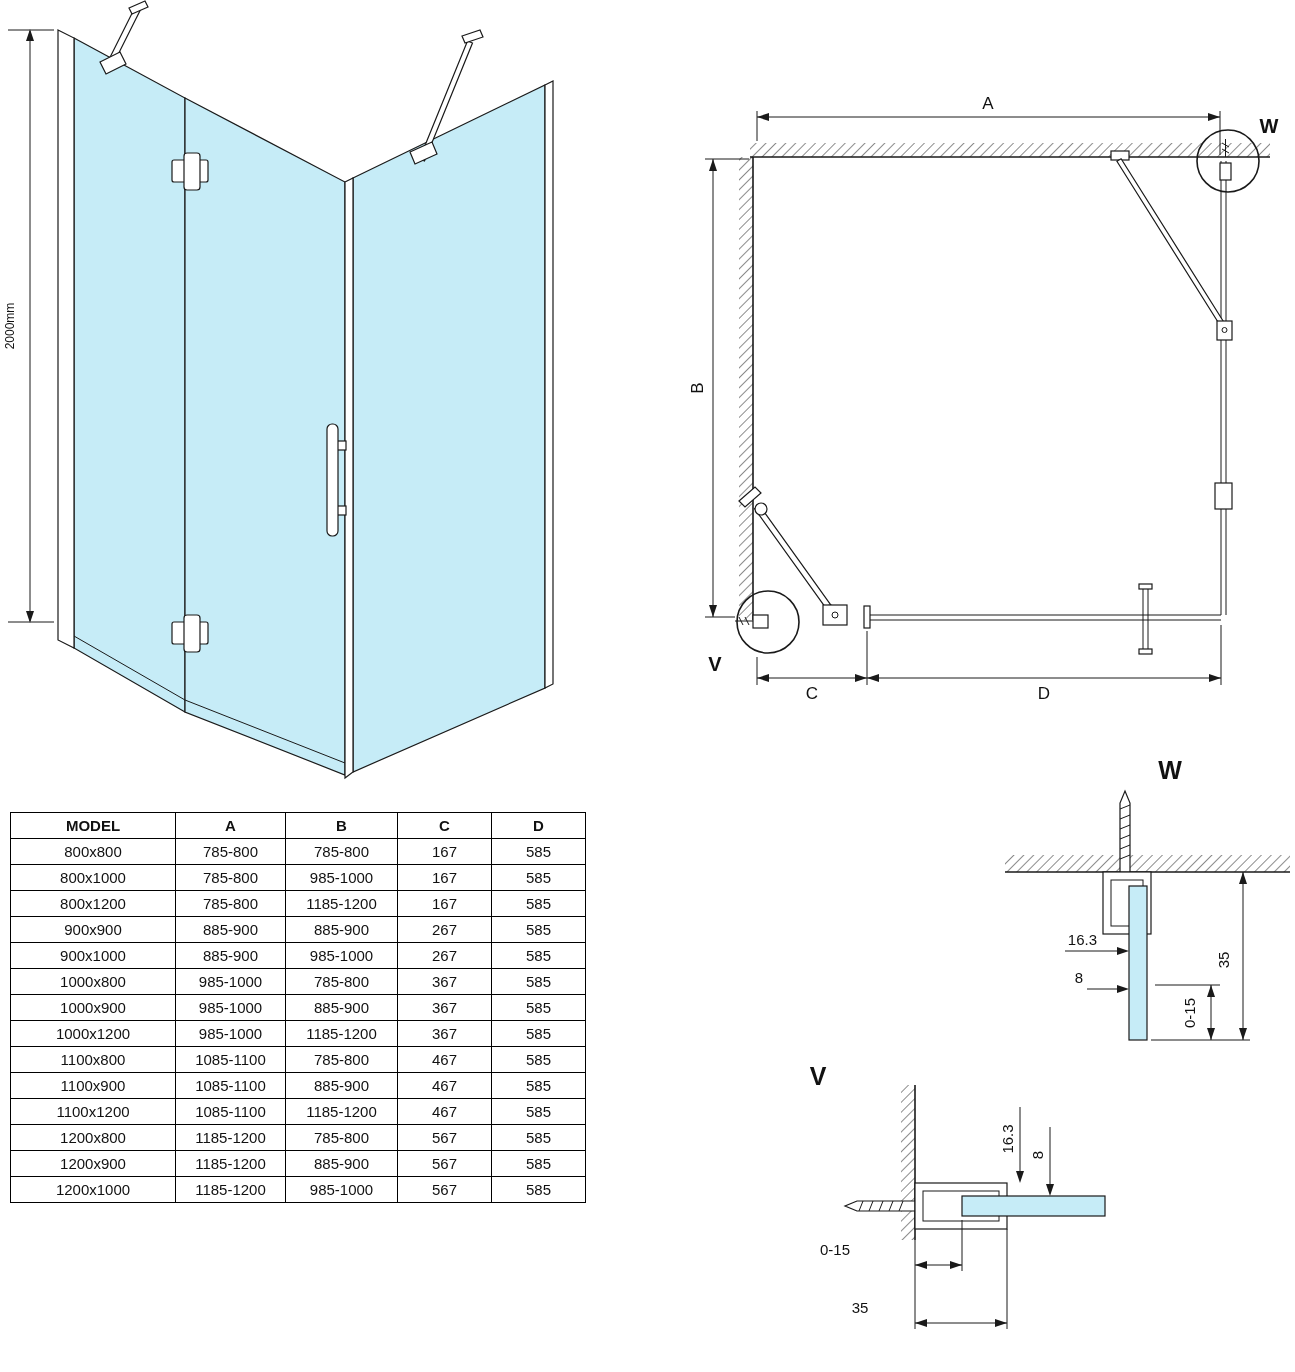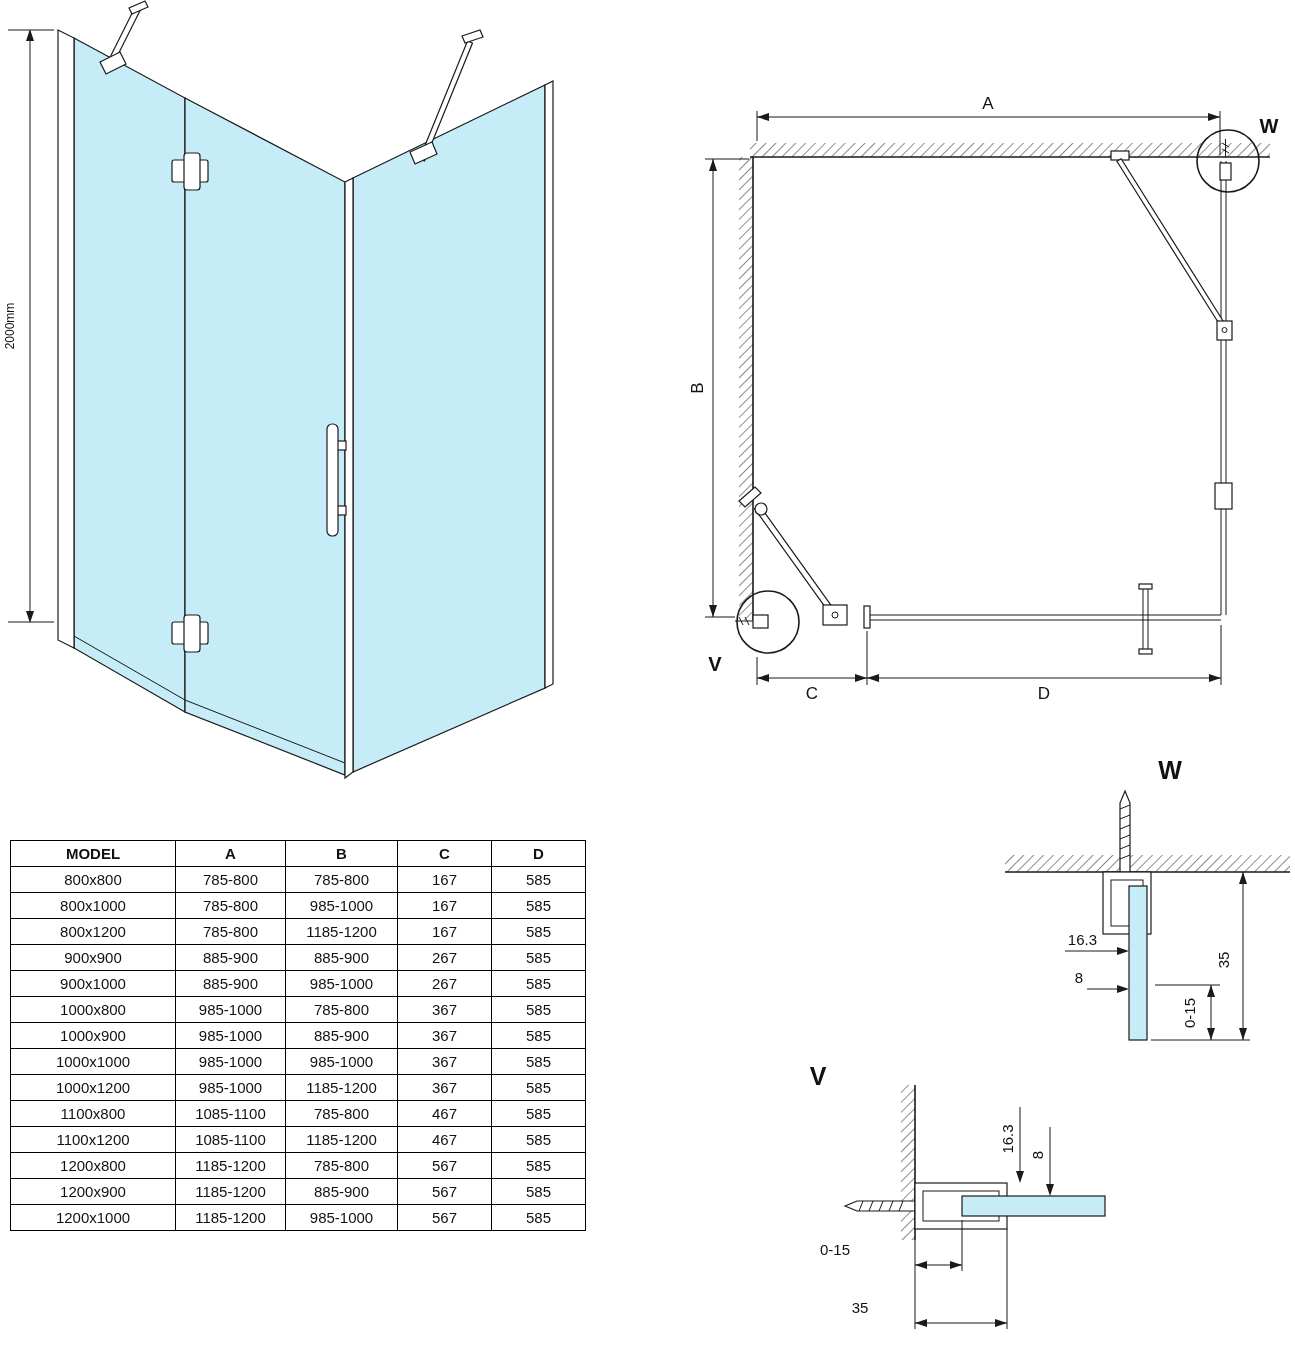--- a/index.html
+++ b/index.html
@@ -20,21 +20,21 @@
   .dimbig { font-size:17px; }
   .lblbold { font-size:20px; font-weight:bold; }
   .titlebig { font-size:25px; font-weight:bold; }
 
   table { border-collapse:collapse; width:575px; table-layout:fixed; }
   th, td {
     border:1px solid #000; height:26px; text-align:center;
     font-size:15px; padding:0 2px; white-space:nowrap; overflow:hidden;
   }
   th { font-weight:bold; }
-  #spec-table-wrap { left:10px; top:840px; }
+  #spec-table-wrap { left:10px; top:812px; }
 </style>
 </head>
 <body>
 
 <div class="abs" style="left:0; top:0;">
   <svg width="620" height="795" viewBox="0 0 620 795">
 
     <g>
       <line class="ln" x1="30" y1="31" x2="30" y2="621"></line>
       <polygon class="arr" points="30,29 26,41 34,41"></polygon>
@@ -387,44 +387,44 @@
   </tr>
 
   <tr>
     <td>1000x900</td>
     <td>985-1000</td>
     <td>885-900</td>
     <td>367</td>
     <td>585</td>
   </tr>
 
-  <tr>
-    <td>1000x1000</td>
-    <td>985-1000</td>
-    <td>985-1000</td>
-    <td>367</td>
-    <td>585</td>
-  </tr>
 
   <tr>
     <td>1000x1200</td>
     <td>985-1000</td>
     <td>1185-1200</td>
     <td>367</td>
     <td>585</td>
   </tr>
 
   <tr>
     <td>1100x800</td>
     <td>1085-1100</td>
     <td>785-800</td>
     <td>467</td>
     <td>585</td>
   </tr>
 
+  <tr>
+    <td>1100x900</td>
+    <td>1085-1100</td>
+    <td>885-900</td>
+    <td>467</td>
+    <td>585</td>
+  </tr>
 
 
   <tr>
     <td>1100x1200</td>
     <td>1085-1100</td>
     <td>1185-1200</td>
     <td>467</td>
     <td>585</td>
   </tr>
 

